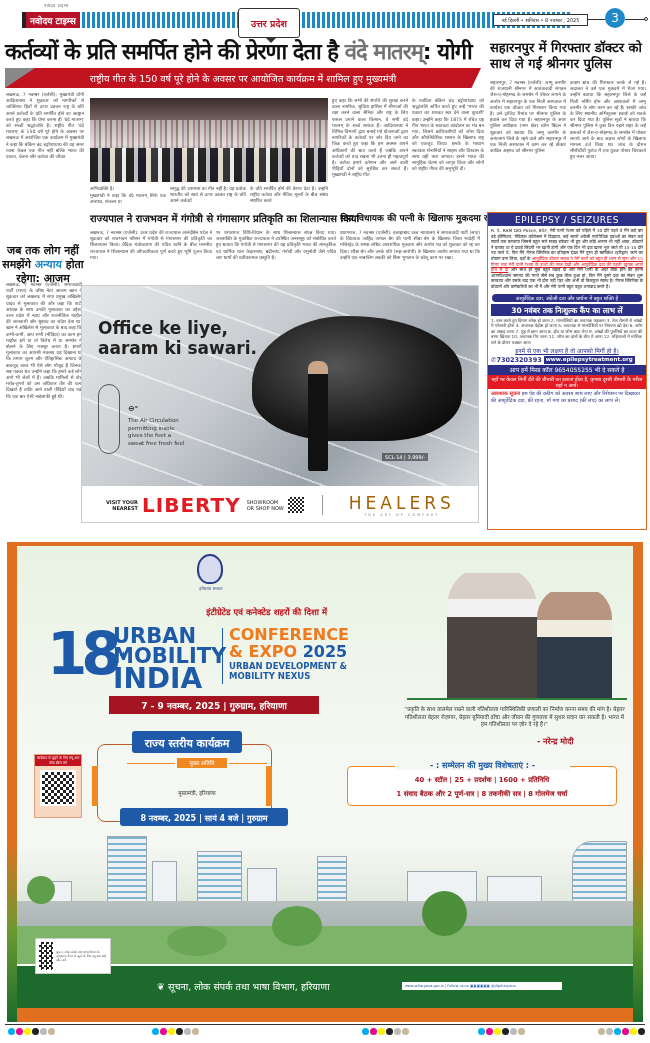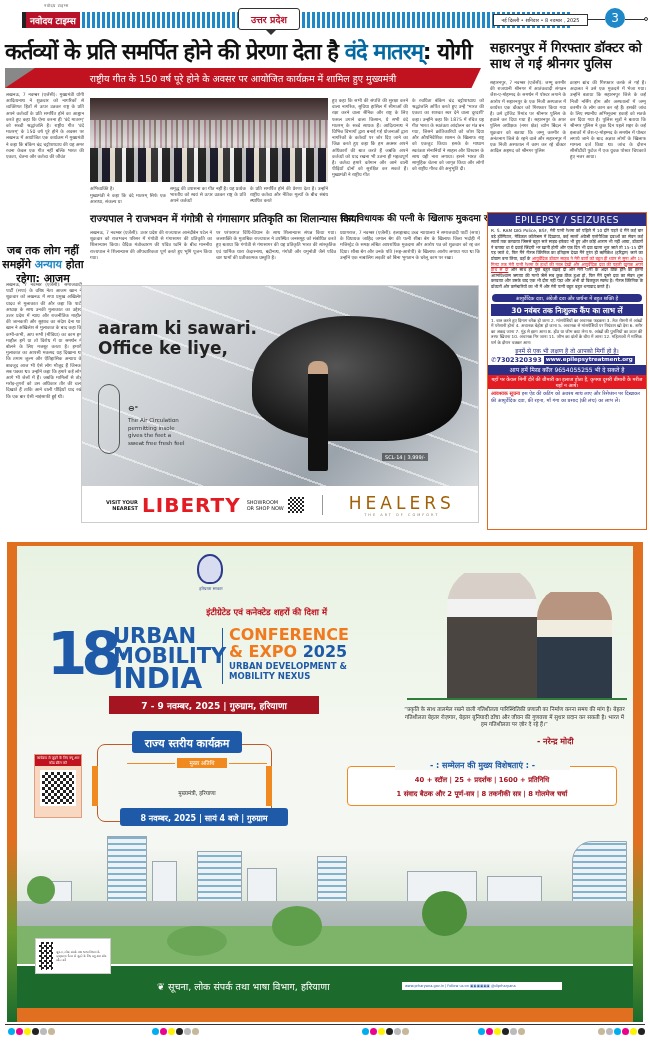--- a/index.html
+++ b/index.html
@@ -1,30 +1,30 @@
 <!DOCTYPE html>
 <html><head>
 <meta charset="utf-8">
 <style>
 *{box-sizing:border-box;margin:0;padding:0}
 body{width:650px;height:1043px;background:#fff;font-family:"DejaVu Sans",sans-serif;position:relative;overflow:hidden;color:#222}
 .abs{position:absolute}
 .mast-small{left:44px;top:3px;font-size:4px;color:#555;letter-spacing:.5px}
 .logo{left:22px;top:12px;width:58px;height:16px;background:#b8122b;color:#fff;font-size:9px;font-weight:bold;display:flex;align-items:center;justify-content:center;border-left:4px solid #222}
 .stripes{left:82px;top:12px;width:488px;height:16px;background:repeating-linear-gradient(90deg,#1e88c8 0 3px,#fff 3px 5px)}
-.section-tab{left:238px;top:8px;width:62px;height:22px;background:#fff;border:1.5px solid #333;border-radius:3px;font-size:9.5px;font-weight:bold;color:#b8122b;display:flex;align-items:center;justify-content:center}
+.section-tab{left:238px;top:8px;width:62px;height:30px;background:#fff;border:1.5px solid #333;border-radius:3px;font-size:9.5px;font-weight:bold;color:#b8122b;display:flex;align-items:center;justify-content:center}
 .section-tab:after{content:"";position:absolute;left:27px;bottom:-6px;border:5px solid transparent;border-top-color:#333;border-bottom:0}
 .dateline{left:493px;top:14px;width:95px;height:12px;border:1px solid #333;font-size:5px;display:flex;align-items:center;justify-content:center;background:#fff}
 .pageno{left:605px;top:8px;width:20px;height:20px;border-radius:50%;background:#1e88c8;color:#fff;font-size:12px;display:flex;align-items:center;justify-content:center}
 .pageline{left:588px;top:19px;width:17px;height:1px;background:#333}
 .pageline2{left:625px;top:19px;width:20px;height:1px;background:#333}
 .pagedot{left:644px;top:17px;width:4px;height:4px;border-radius:50%;border:1px solid #333}
 
 .headline{left:5px;top:38px;width:480px;height:28px;font-size:22px;font-weight:bold;letter-spacing:-1px;white-space:nowrap;color:#111;line-height:28px}
-.headline .blue{color:#0369a1}
+.headline .blue{color:#737373}
 .subhead{left:5px;top:68px;width:476px;height:20px;background:#c0121f;color:#fff;font-size:9.5px;display:flex;align-items:center;justify-content:center;clip-path:polygon(2% 0,100% 0,98% 100%,0 100%)}
 .subhead-tri{left:5px;top:68px;width:30px;height:20px;background:#888;clip-path:polygon(0 0,100% 0,0 100%)}
 .col{font-size:4.6px;line-height:6.2px;color:#444;text-align:justify}
 .photo{left:90px;top:98px;width:238px;height:84px;background:linear-gradient(180deg,#3a2a2a 0%,#7a6a6a 30%,#cfc8c6 55%,#4a4a5a 75%,#2a2a35 100%);overflow:hidden}
 .photo .crowd{position:absolute;left:0;right:0;top:22px;height:30px;background:repeating-linear-gradient(90deg,#eee 0 4px,#b89 4px 6px,#ddd 6px 9px,#876 9px 11px);opacity:.6}
 .photo .people{position:absolute;left:0;right:0;bottom:0;height:34px;background:repeating-linear-gradient(90deg,#222 0 8px,#c4c4c4 8px 12px,#1a1a28 12px 20px,#e8e0d0 20px 25px,#333 25px 32px,#f4f4f4 32px 36px);opacity:.95}
 
 .rhead{left:490px;top:40px;width:158px;font-size:13px;font-weight:bold;line-height:16px;color:#111}
 
 .story-h{font-size:10px;font-weight:bold;color:#111;white-space:nowrap;line-height:13px}
@@ -164,22 +164,22 @@
 
 <div class="abs side-h"><span>जब तक लोग नहीं समझेंगे </span><span class="blue">अन्याय</span><span> होता रहेगा: आजम</span></div>
 <div class="abs col" style="left:6px;top:282px;width:76px;height:250px;overflow:hidden">लखनऊ, 7 नवम्बर (एजेंसी): समाजवादी पार्टी (सपा) के वरिष्ठ नेता आजम खान ने शुक्रवार को लखनऊ में सपा प्रमुख अखिलेश यादव से मुलाकात की और कहा कि पार्टी अध्यक्ष के साथ उनकी मुलाकात का उद्देश्य उत्तर प्रदेश में न्याय और राजनीतिक माहौल की जानकारी और सुझाव का संदेश देना था। खान ने अखिलेश से मुलाकात के बाद कहा कि कभी-कभी, आप सभी (मीडिया) का काम हम माहौल हमें या तो विरोध में या समर्थन में बोलने के लिए मजबूर करता है। हमारी मुलाकात का आपसी मकसद यह दिखाना था कि तमाम जुल्म और ऐतिहासिक अन्याय के बावजूद आज भी ऐसे लोग मौजूद हैं जिनका सब पक्का था। उन्होंने कहा कि हमारे कई लोग आगे भी जेलों में हैं। जबकि मामिलों से तोड़ मरोड़-तुगरों को उस अधिकार तौर की चला दिखाते हैं ताकि आने वाली पीढ़ियों याद रखें कि एक बार ऐसी नाइंसाफी हुई थी।</div>
 
 <div class="abs shoe-ad">
   <div class="shoe-bg"></div>
   <div class="shoe-lines"></div>
   <div class="shoe"></div>
   <div class="man"></div>
   <div class="shoe-tag">
+      <div>Office ke liye,</div>
       <div>aaram ki sawari.</div>
-      <div>Office ke liye,</div>
     </div>
   <div class="insole"></div>
   <div class="insole-logo">⊖ᶜ</div>
   <div class="insole-text">
     <div>The Air Circulation</div>
     <div>permitting insole</div>
     <div>gives the feet a</div>
     <div>sweat free fresh feel</div>
   </div>
   <div class="price">SCL-14 | 3,999/-</div>

